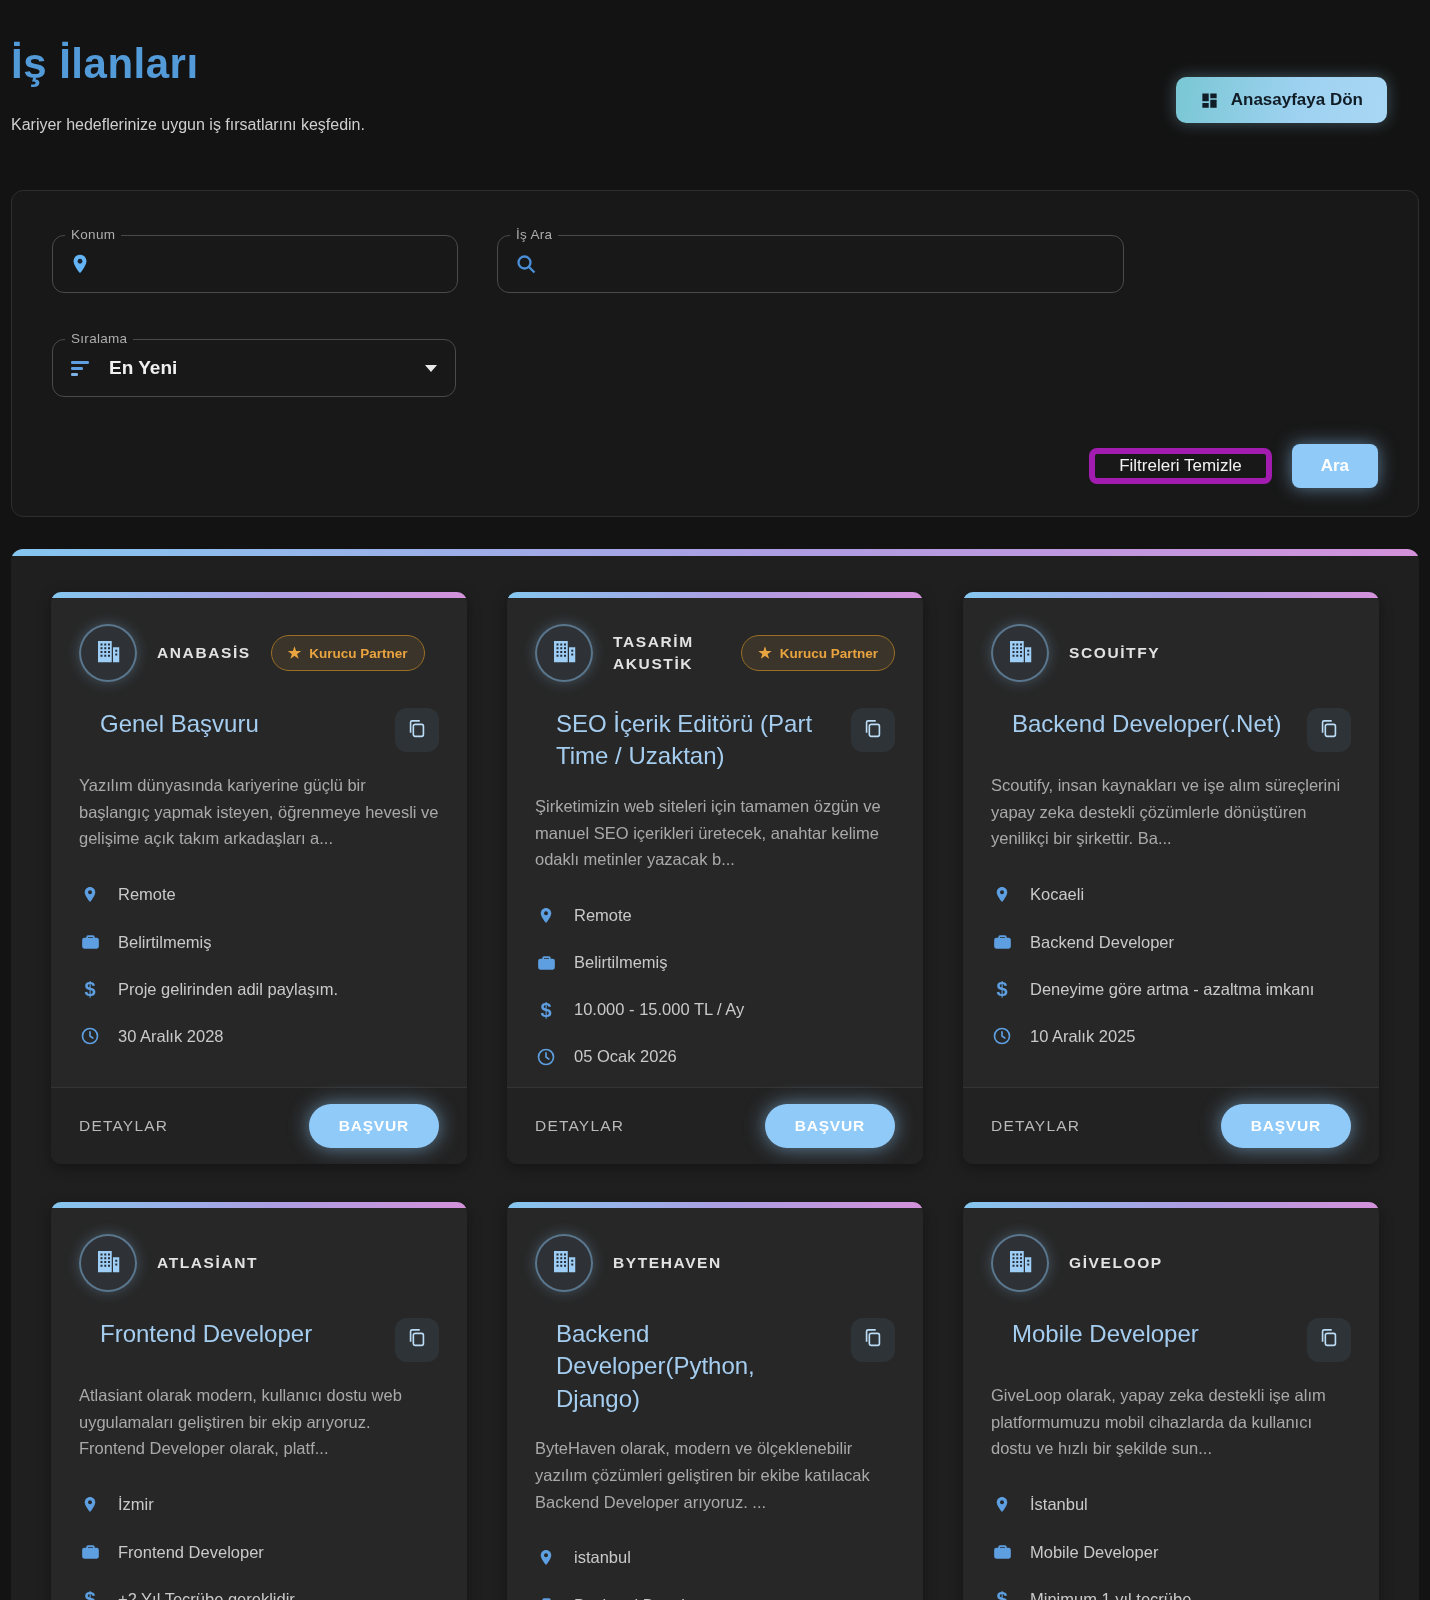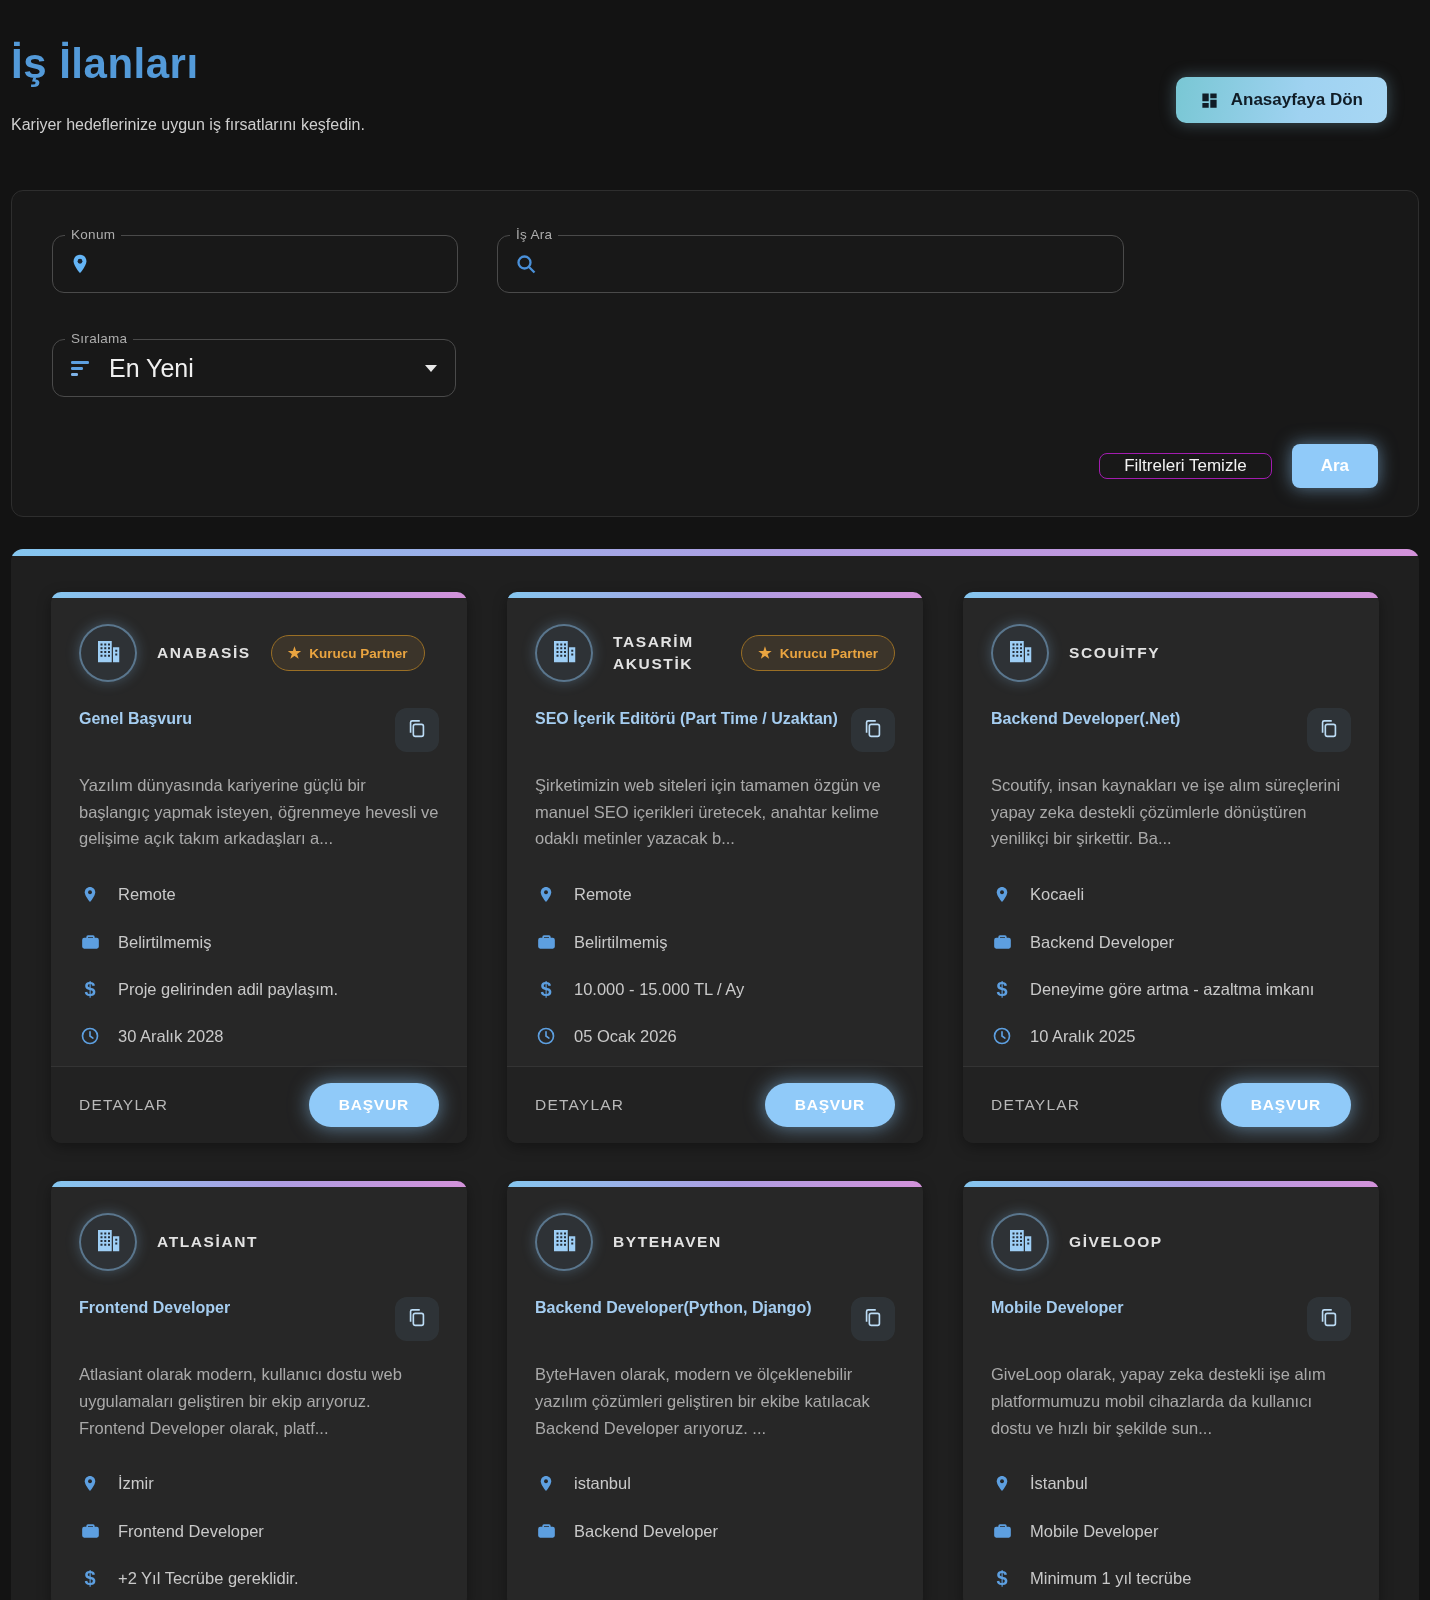--- a/index.html
+++ b/index.html
@@ -52,34 +52,34 @@
     background:#181818; padding:0 6px;
     font-size:13.5px; color:#adadad; letter-spacing:.3px;
   }
   .field input {
     flex:1; background:transparent; border:none; outline:none;
     color:#e6e6e6; font-size:17px; font-family:inherit; min-width:0;
   }
   .field-search { width:627px; }
   .field-location { width:406px; }
   .field-sort { width:404px; margin-top:46px; cursor:pointer; }
-  .sort-value { flex:1; font-size:25px; color:#f0f0f0; margin-left:16px; }
+  .sort-value { flex:1; font-size:19px; color:#f0f0f0; margin-left:16px;font-weight:bold; }
   .caret-down {
     width:0; height:0; margin-right:2px;
     border-left:6px solid transparent; border-right:6px solid transparent;
     border-top:7px solid #e8e8e8;
   }
   .icon-gap { margin-right:12px; display:flex; align-items:center; }
   .filter-actions {
     position:absolute; right:40px; bottom:28px;
     display:flex; align-items:center; gap:20px;
   }
   .btn-outline {
     background:transparent; color:#f2f2f2;
-    border:1px solid #a21caf; border-radius:8px;
+    border:6px solid #a21caf; border-radius:8px;
     font-size:17px; font-family:inherit;
     padding:2px 24px; cursor:pointer;
   }
   .btn-primary {
     background:#90caf9; color:#ffffff;
     border:none; border-radius:8px;
     font-size:17px; font-weight:bold; font-family:inherit;
     padding:12px 29px; cursor:pointer;
     box-shadow:0 0 18px rgba(144,202,249,.55);
   }
@@ -138,21 +138,21 @@
     border:1px solid #9a6f25;
     background:rgba(233,164,64,.10);
     color:#e9a440;
     font-size:13.5px; font-weight:bold;
     border-radius:999px; padding:8px 16px;
     white-space:nowrap; cursor:default;
   }
   .badge .star { color:#e9a440; font-size:15px; }
   .title-row { display:flex; align-items:flex-start; margin-top:26px; gap:12px; }
   .job-title {
-    flex:1; font-size:16px; font-weight:bold; color:#a5cdf0; line-height:1.35;
+    flex:1; font-size:24px; font-weight:normal; color:#a5cdf0; line-height:1.35;margin-left:21px;
   }
   .copy-btn {
     flex:none; width:44px; height:44px; border-radius:12px;
     background:rgba(144,202,249,.08); border:none; cursor:pointer;
     display:flex; align-items:center; justify-content:center;
   }
   .job-desc {
     margin-top:20px; font-size:16.5px; line-height:1.62; color:#a9a9a9;
   }
   .meta-list { margin-top:32px; display:flex; flex-direction:column; gap:27px; }

